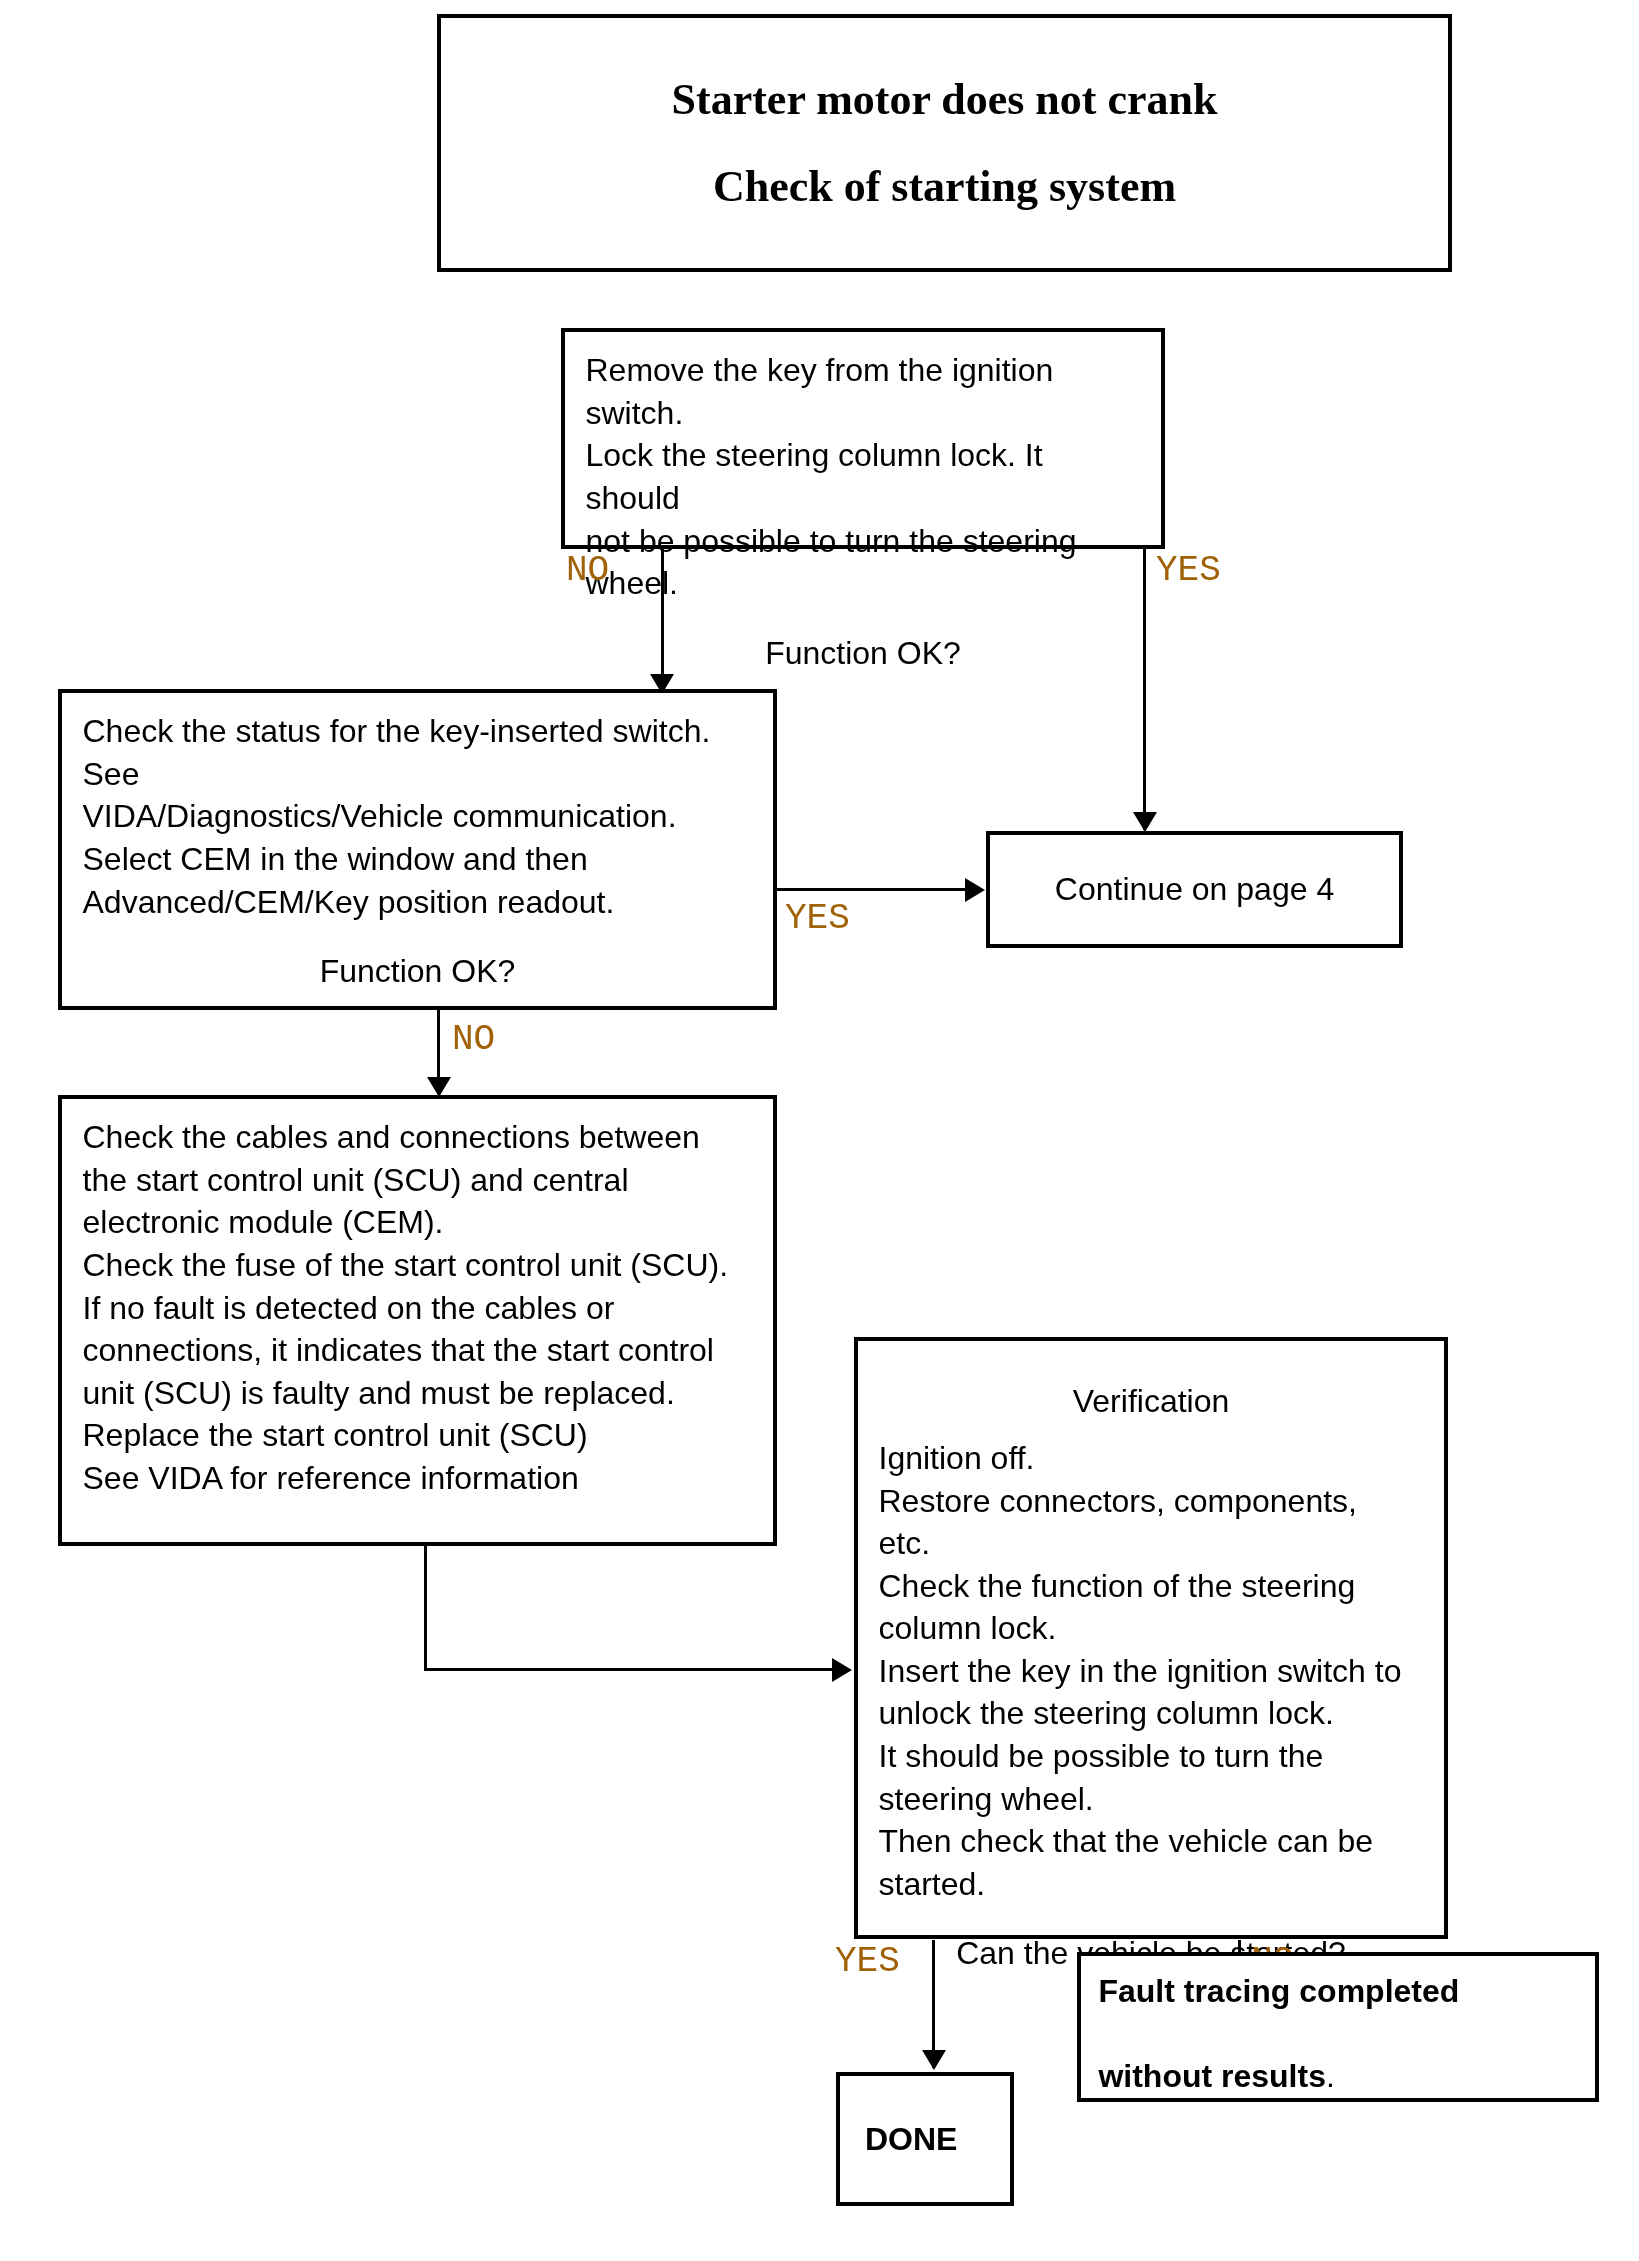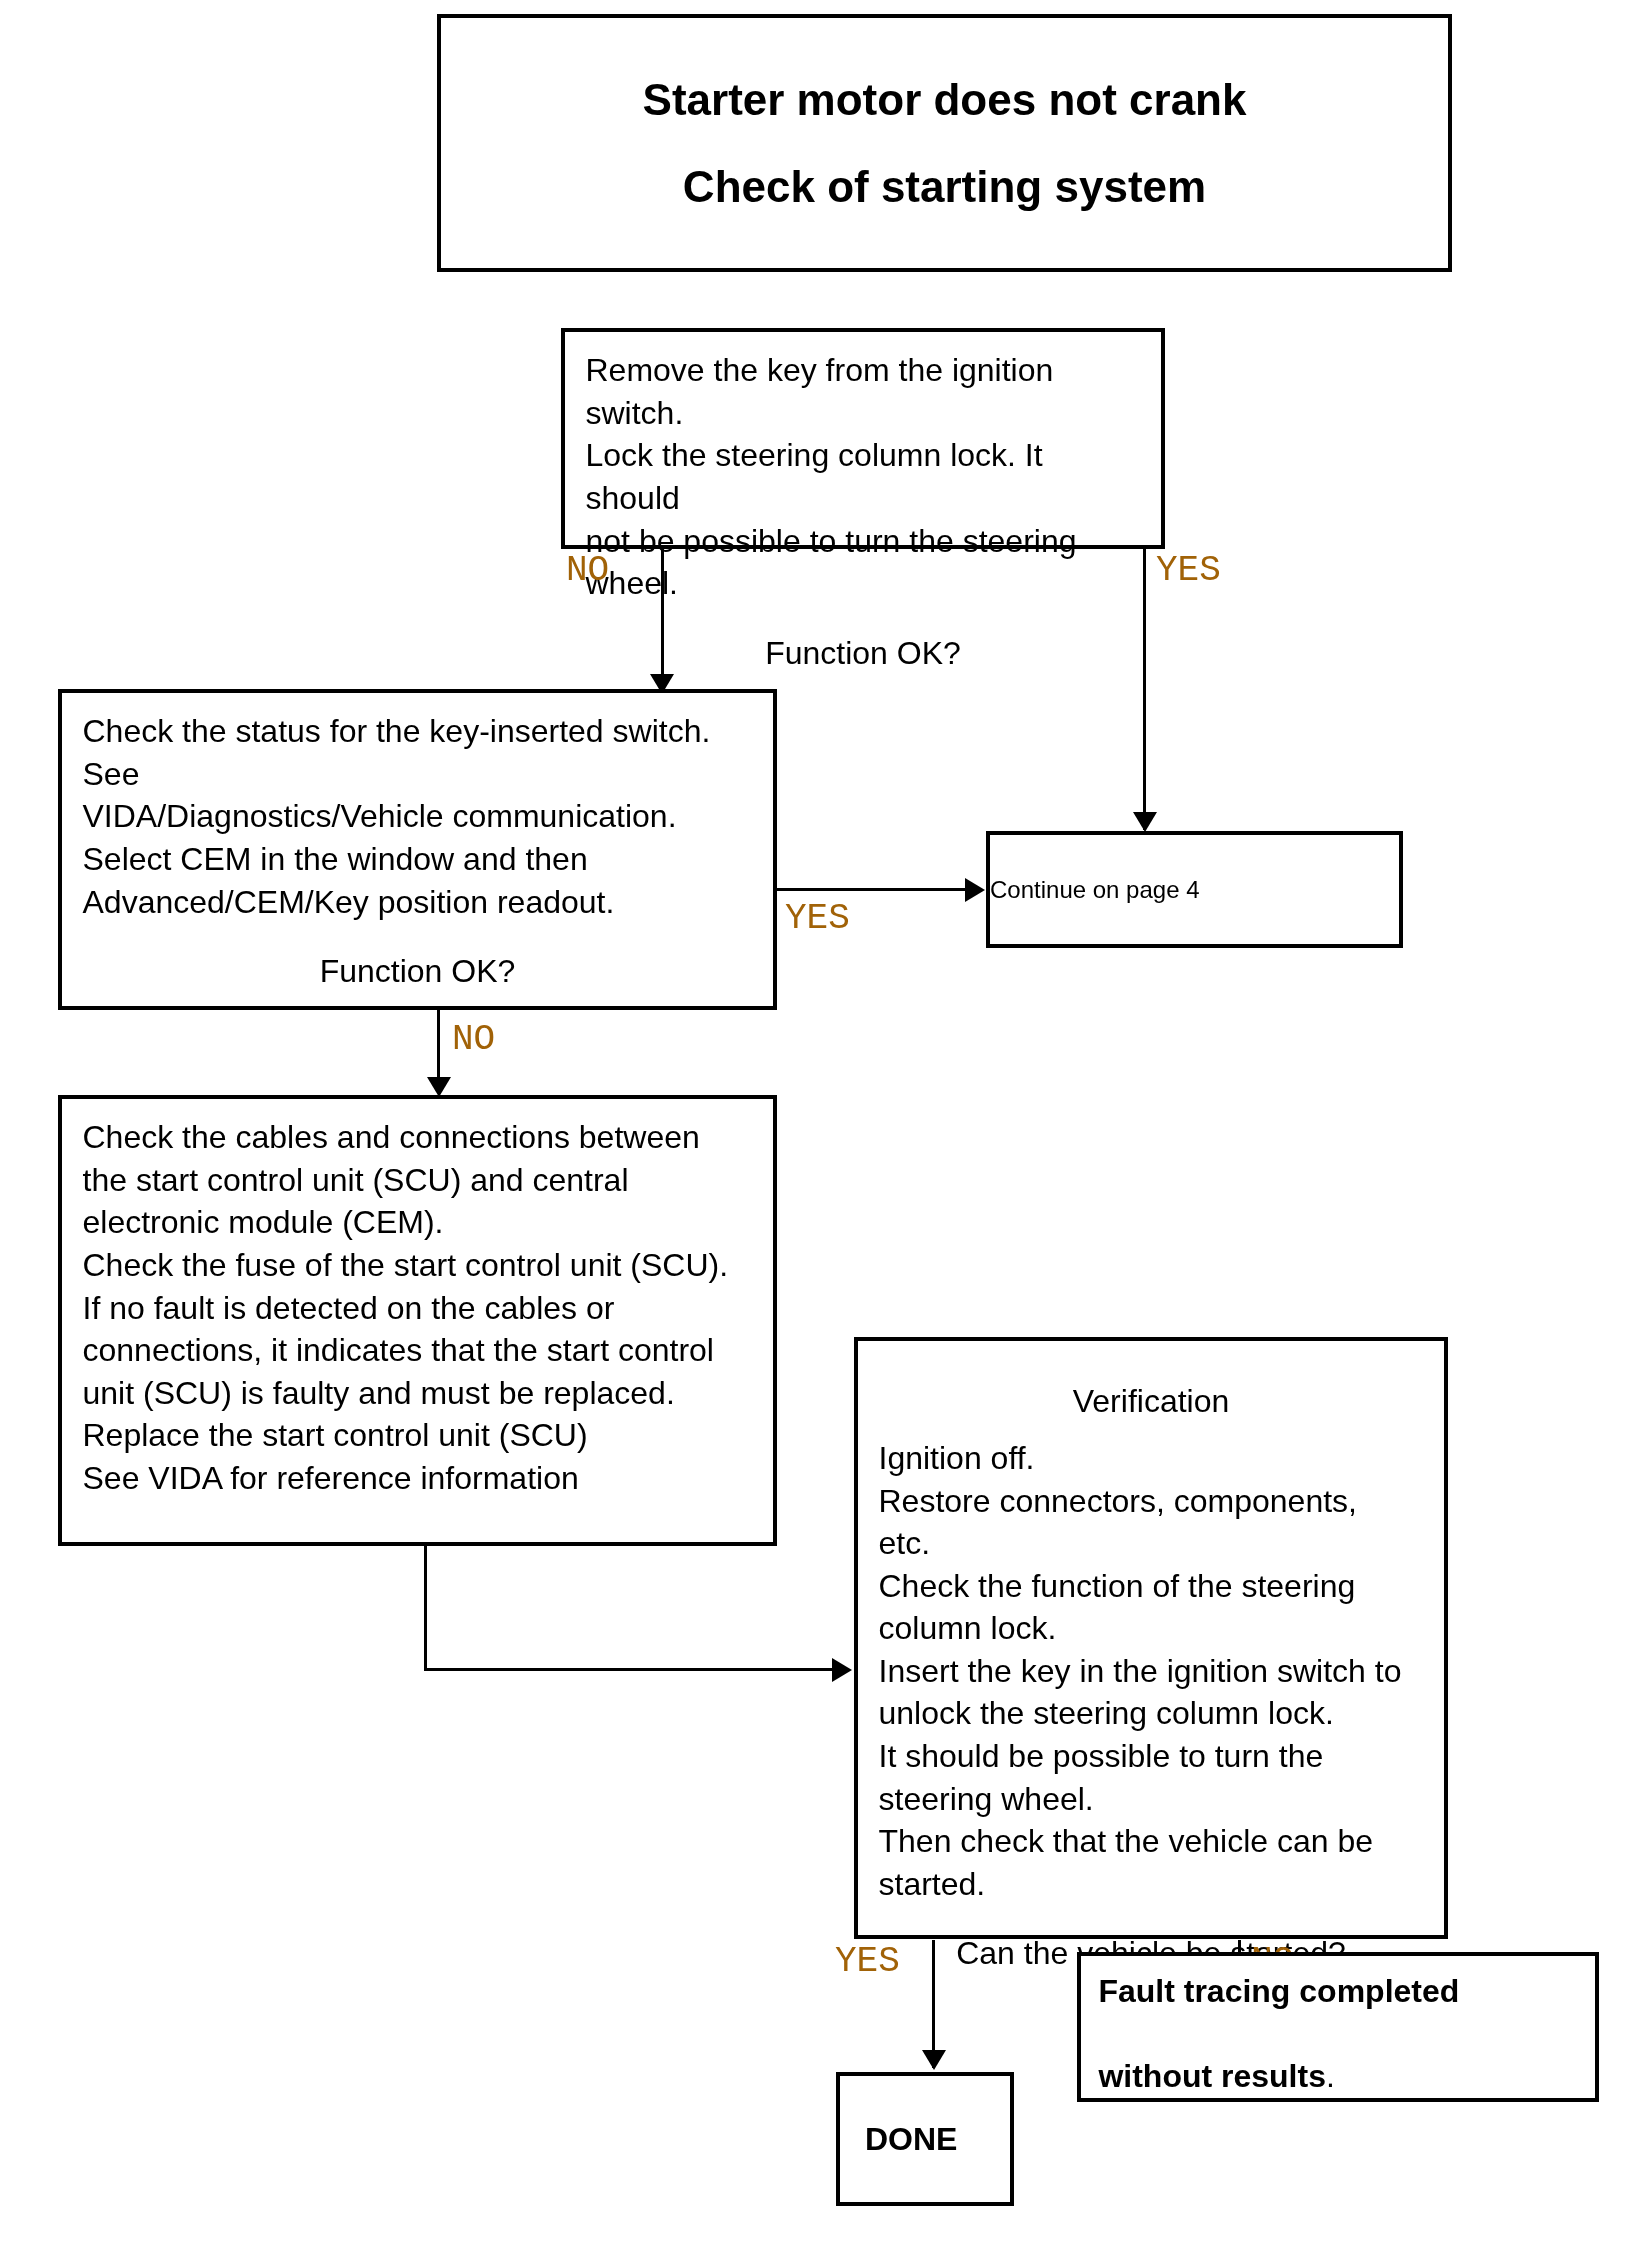--- a/index.html
+++ b/index.html
@@ -33,20 +33,21 @@
     line-height: 1.33;
     white-space: pre-line;
   }
 
   .title-box {
     text-align: center;
     display: flex;
     flex-direction: column;
     justify-content: center;
     align-items: center;
+    font-family: Liberation Serif, serif;
   }
   .title-line {
     font-weight: bold;
     font-size: 44px;
     line-height: 1.25;
     white-space: nowrap;
   }
   .title-line.first { margin-bottom: 32px; }
 
   .pad {
@@ -62,22 +63,22 @@
   .centered-line {
     text-align: center;
     font-size: 32px;
     line-height: 1.33;
     margin-top: 22px;
   }
 
   .simple-center {
     display: flex;
     align-items: center;
-    justify-content: flex-start;
-    font-size: 24px;
+    justify-content: center;
+    font-size: 32px;
   }
 
   .done-box {
     display: flex;
     align-items: center;
     justify-content: flex-start;
     padding-left: 25px;
     font-weight: bold;
     font-size: 32px;
   }

